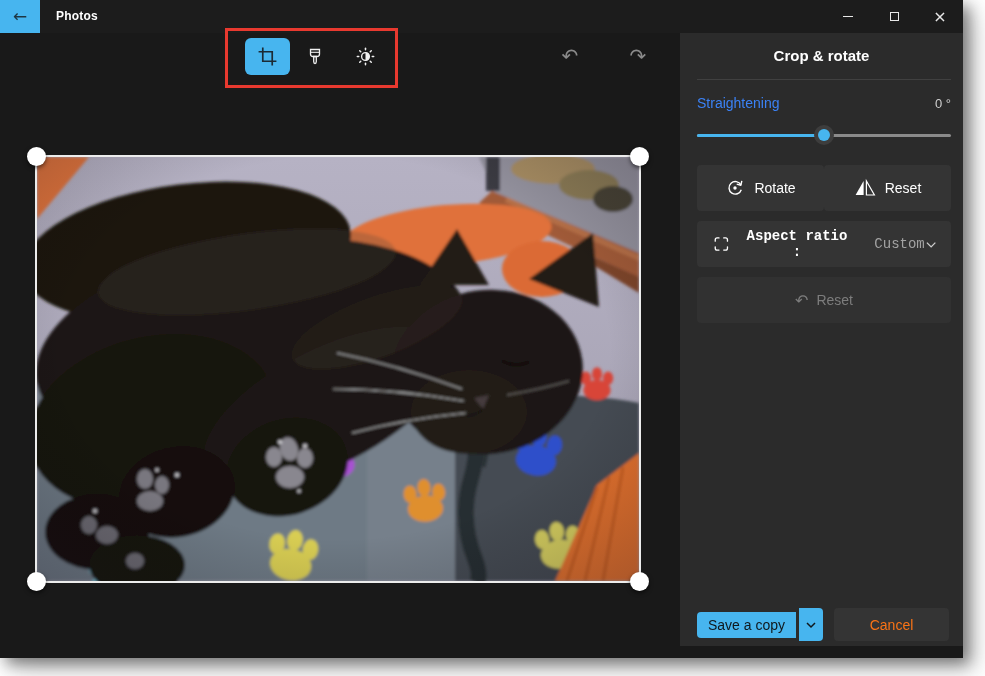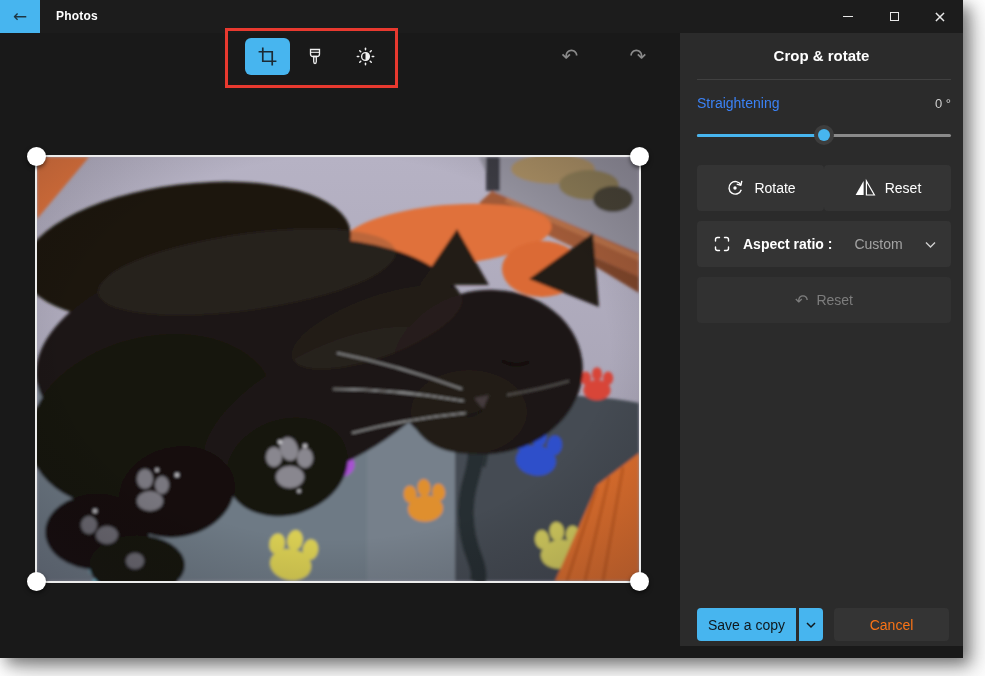--- a/index.html
+++ b/index.html
@@ -44,28 +44,28 @@
   .straighten-row { position:absolute; left:17px; right:12px; top:62px; display:flex; justify-content:space-between; align-items:center; }
   .straighten-label { font-size:14px; color:#3b82f6; }
   .straighten-value { font-size:13px; color:#cfcfcf; }
   .slider { position:absolute; left:17px; right:12px; top:92px; height:20px; cursor:pointer; }
   .slider-track { position:absolute; left:0; right:0; top:9px; height:3px; background:#8a8a8a; border-radius:2px; }
   .slider-fill { position:absolute; left:0; top:9px; height:3px; background:var(--accent,#47b5ef); border-radius:2px; width:50%; }
   .slider-thumb { position:absolute; top:0; width:20px; height:20px; margin-left:-10px; border-radius:50%; background:#3d3d3d; left:50%; }
   .slider-thumb::after { content:""; position:absolute; left:4px; top:4px; width:12px; height:12px; border-radius:50%; background:var(--accent,#47b5ef); }
   .btn-row { position:absolute; left:17px; right:12px; top:132px; display:flex; }
   .panel-btn { flex:1; height:46px; background:#343434; border:none; border-radius:4px; color:#ffffff; font-size:14px; font-family:inherit; display:flex; align-items:center; justify-content:center; gap:9px; cursor:pointer; }
-  .aspect-btn { position:absolute; left:17px; right:12px; top:188px; height:46px; background:#343434; border:none; border-radius:4px; color:#ffffff; font-size:14px; font-family:Liberation Sans, sans-serif; display:flex; align-items:center; cursor:pointer; padding:0 14px; }
+  .aspect-btn { position:absolute; left:17px; right:12px; top:188px; height:46px; background:#343434; border:none; border-radius:4px; color:#ffffff; font-size:14px; font-family:Liberation Mono, monospace; display:flex; align-items:center; cursor:pointer; padding:0 14px; }
   .aspect-btn .a-label { font-weight:bold; margin-left:10px; }
   .aspect-btn .a-value { color:#a3a3a3; margin-left:22px; }
   .aspect-btn .a-chev { margin-left:auto; }
   .reset-btn { position:absolute; left:17px; right:12px; top:244px; height:46px; background:#313131; border:none; border-radius:4px; color:#7d7d7d; font-size:14px; font-family:inherit; display:flex; align-items:center; justify-content:center; gap:8px; cursor:default; }
   .reset-btn .reset-glyph { font-size:16px; font-family:"DejaVu Sans",sans-serif; }
   .panel-footer { position:absolute; left:17px; right:12px; top:575px; height:33px; display:flex; align-items:center; }
-  .save-btn { width:99px; height:33px; background:var(--accent,#47b5ef); color:#10181d; border:none; border-radius:4px 0 0 4px; font-size:14px; font-family:inherit; cursor:pointer; }
+  .save-btn { width:99px; height:26px; background:var(--accent,#47b5ef); color:#10181d; border:none; border-radius:4px 0 0 4px; font-size:14px; font-family:inherit; cursor:pointer; }
   .save-chev { width:24px; height:33px; background:var(--accent,#47b5ef); border:none; border-radius:0 4px 4px 0; margin-left:3px; display:flex; align-items:center; justify-content:center; cursor:pointer; }
   .cancel-btn { width:115px; height:33px; margin-left:11px; background:#343434; color:#f97316; border:none; border-radius:4px; font-size:14px; font-family:inherit; cursor:pointer; }
 </style>
 </head>
 <body>
 
 <div class="window">
 
   <div class="titlebar">
     <button class="back-btn"><span>←</span></button>

